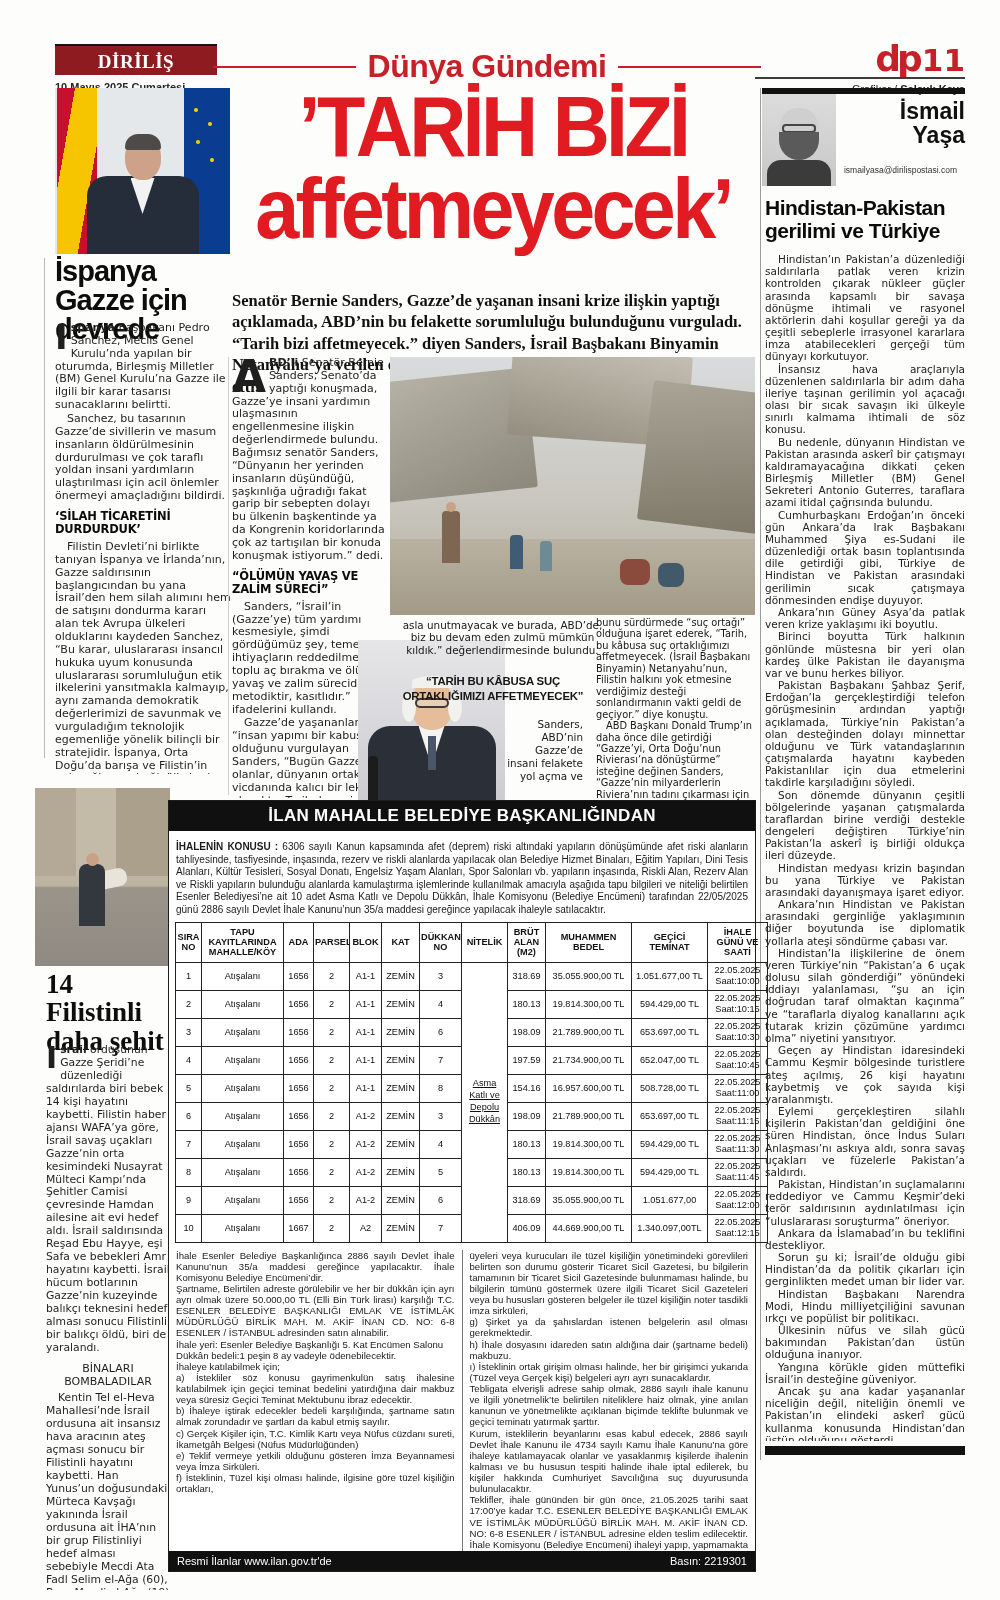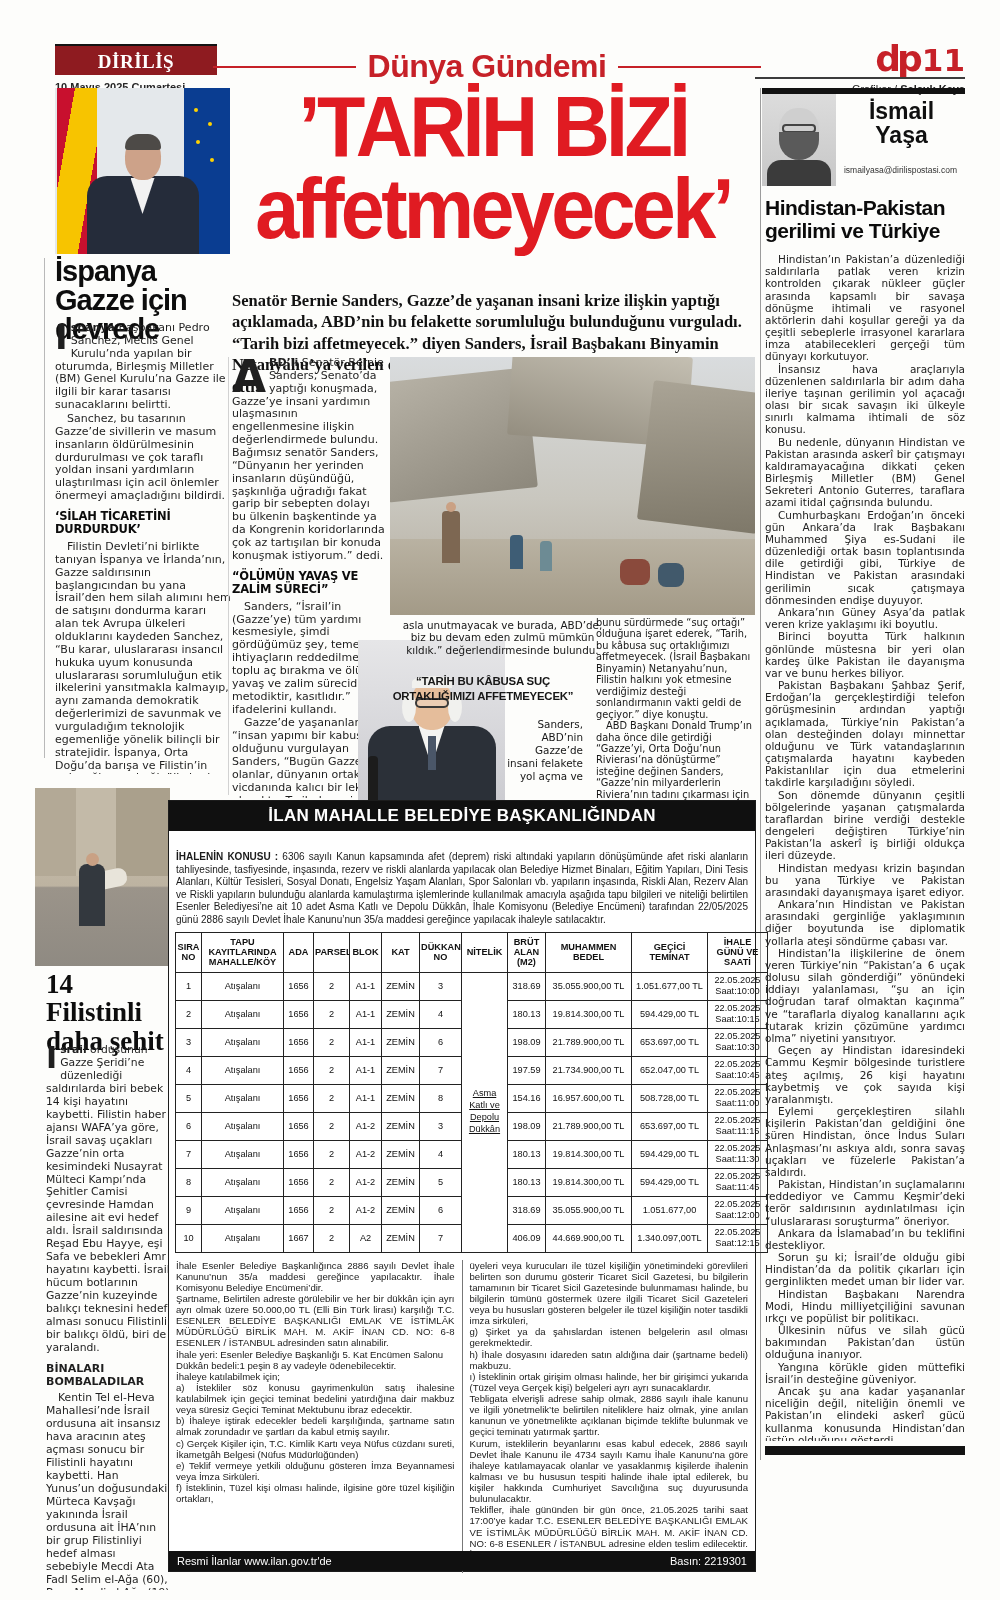--- a/index.html
+++ b/index.html
@@ -40,49 +40,49 @@
   .left-body p, .pal-body p{margin:0 0 1px;}
   .indent p{text-indent:12px;}
   .kicker{font-weight:800;font-size:11.5px;margin:7px 0 4px;letter-spacing:-.2px;color:#0c0c0c;}
   .dropcap{float:left;font-weight:800;font-size:34px;line-height:27px;padding:2px 3px 0 0;}
 
   
   .col1{left:232px;top:357px;width:155px;height:441px;overflow:hidden;font-size:11px;line-height:1.17;font-family:"DejaVu Sans",sans-serif;color:#1f1f1f;}
   .col1 .dropcap{font-size:44px;line-height:36px;}
   .col1 p{margin:0 0 1px;}
   .center-quote{left:400px;top:619px;width:205px;text-align:center;font-size:10.4px;line-height:1.2;font-family:"DejaVu Sans",sans-serif;}
-  .pull-quote{left:386px;top:674px;width:194px;text-align:center;font-weight:800;font-size:11.4px;line-height:1.3;letter-spacing:-.2px;}
+  .pull-quote{left:396px;top:674px;width:194px;text-align:center;font-weight:800;font-size:11.4px;line-height:1.3;letter-spacing:-.2px;}
   .attribution{left:503px;top:718px;width:80px;text-align:right;font-size:10.4px;line-height:1.25;font-family:"DejaVu Sans",sans-serif;}
   .col3{left:596px;top:617px;width:160px;height:185px;overflow:hidden;font-size:9.8px;line-height:1.17;font-family:"DejaVu Sans",sans-serif;}
   .col3 p{text-indent:10px;margin:0;}
   .col3 p:first-child{text-indent:0;}
 
   
   .colm-topbar{left:762px;top:88px;width:203px;height:6px;background:#121212;}
   .colm-photo{left:762px;top:94px;width:74px;height:92px;background:#d7d7d7;}
-  .colm-name{left:838px;top:100px;width:127px;text-align:center;font-weight:800;font-size:23px;line-height:1.04;color:#101010;}
+  .colm-name{left:838px;top:100px;width:127px;text-align:right;font-weight:800;font-size:23px;line-height:1.04;color:#101010;}
   .colm-mail{left:836px;top:165px;width:129px;text-align:center;font-size:8.5px;color:#333;}
   .colm-title{left:765px;top:197px;width:200px;font-weight:800;font-size:21px;line-height:1.08;letter-spacing:-.5px;color:#0b0b0b;}
   .colm-body{left:765px;top:253px;width:200px;height:1188px;overflow:hidden;font-size:10.5px;line-height:1.16;
     font-family:"DejaVu Sans",sans-serif;color:#222;text-align:justify;}
   .colm-body p{text-indent:13px;margin:0;}
   .colm-body p:first-child{text-indent:13px;}
   .colm-botbar{left:765px;top:1446px;width:200px;height:9px;background:#121212;}
 
   
   .pal-title{left:46px;top:970px;width:128px;font-family:"Liberation Serif",serif;font-weight:700;font-size:27px;line-height:1.05;color:#0d0d0d;}
   .pal-body{left:46px;top:1044px;width:124px;height:546px;overflow:hidden;font-size:10.8px;line-height:1.2;font-family:"DejaVu Sans",sans-serif;color:#1f1f1f;}
   .pal-body .dropcap{font-size:30px;line-height:24px;}
-  .pal-kicker{font-weight:700;font-size:11px;margin:7px 0 4px;line-height:1.2;}
+  .pal-kicker{font-weight:400;font-size:11px;margin:7px 0 4px;line-height:1.2;text-align:center;}
 
   
   .ann{left:168px;top:800px;width:588px;height:772px;border:1px solid #1c1c1c;background:#fff;}
   .ann-title{height:30px;background:#101010;color:#fff;font-weight:700;font-size:17px;
     display:flex;align-items:center;justify-content:center;letter-spacing:.3px;}
-  .ann-intro{padding:20px 7px 3px;font-size:10px;line-height:1.26;text-align:justify;color:#1a1a1a;}
+  .ann-intro{padding:10px 7px 3px;font-size:10px;line-height:1.26;text-align:justify;color:#1a1a1a;}
   .ann-intro b{font-weight:800;}
   table.ihale{border-collapse:collapse;table-layout:fixed;margin:2px 6px;width:576px;border-radius:26px;}
   .ihale th,.ihale td{border:1px solid #222;font-size:9.2px;text-align:center;vertical-align:middle;padding:1px;color:#111;overflow:hidden;}
   .ihale th{font-weight:700;height:40px;line-height:1.1;}
   .ihale td{height:28px;line-height:1.15;white-space:nowrap;}
   .ihale td.nitelik{white-space:normal;line-height:1.3;text-decoration:underline;}
   .ann-cols{display:flex;padding:5px 7px 0;height:318px;overflow:hidden;}
   .ann-col{flex:1;font-size:9.6px;line-height:1.16;text-align:justify;color:#1b1b1b;}
   .ann-col p{margin:0;}
   .ann-col-left{padding-right:7px;}

